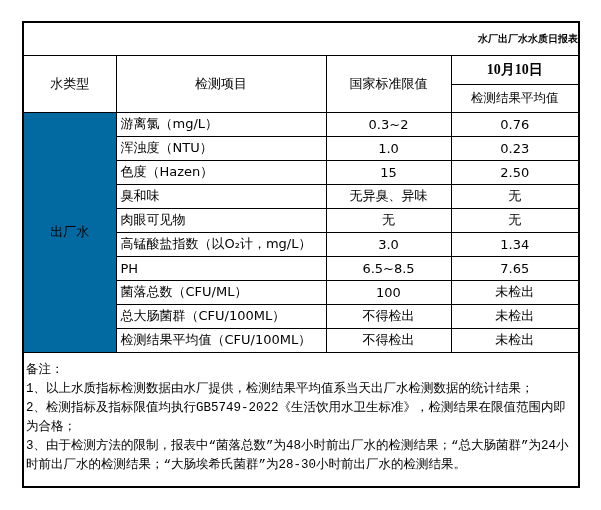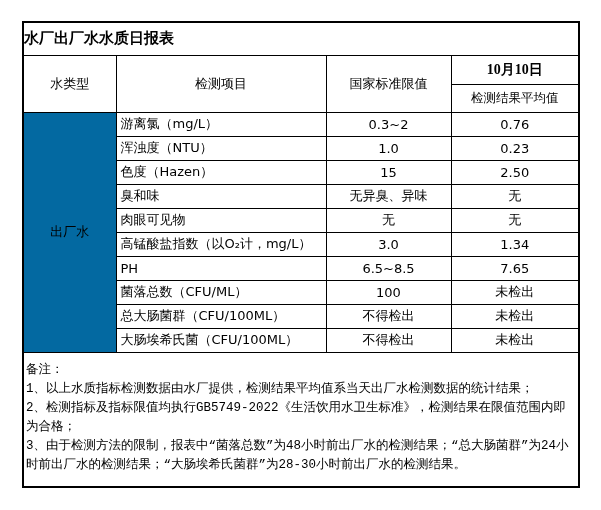--- a/index.html
+++ b/index.html
@@ -14,24 +14,24 @@
     position: absolute;
     left: 22px; top: 21px;
     width: 556px;
     border-collapse: collapse;
     table-layout: fixed;
     border: 2px solid #000;
   }
   td { border: 1px solid #000; box-sizing: border-box; overflow: hidden; padding: 0; }
   .title-cell {
     height: 33px;
-    text-align: left;
+    text-align: right;
     vertical-align: middle;
     font-weight: bold;
-    font-size: 15px;
+    font-size: 10px;
     font-family: Liberation Mono, monospace;
   }
   .hdr {
     text-align: center;
     vertical-align: middle;
     font-size: 13px;
     margin-left: 21px;
   }
   .date-cell {
     height: 29px;
@@ -144,21 +144,21 @@
     <td class="item-cell">菌落总数（CFU/ML）</td>
     <td class="ctr-cell">100</td>
     <td class="ctr-cell">未检出</td>
   </tr>
   <tr class="data-row">
     <td class="item-cell">总大肠菌群（CFU/100ML）</td>
     <td class="ctr-cell">不得检出</td>
     <td class="ctr-cell">未检出</td>
   </tr>
   <tr class="data-row">
-    <td class="item-cell">大肠埃希氏菌（CFU/100ML）</td>
+    <td class="item-cell">检测结果平均值（CFU/100ML）</td>
     <td class="ctr-cell">不得检出</td>
     <td class="ctr-cell">未检出</td>
   </tr>
 
   <tr>
     <td colspan="4" class="notes-cell">
       <div class="note-line">备注：</div>
       <div class="note-line">1、以上水质指标检测数据由水厂提供，检测结果平均值系当天出厂水检测数据的统计结果；</div>
       <div class="note-line">2、检测指标及指标限值均执行GB5749-2022《生活饮用水卫生标准》，检测结果在限值范围内即为合格；</div>
       <div class="note-line">3、由于检测方法的限制，报表中“菌落总数”为48小时前出厂水的检测结果；“总大肠菌群”为24小时前出厂水的检测结果；“大肠埃希氏菌群”为28-30小时前出厂水的检测结果。</div>

